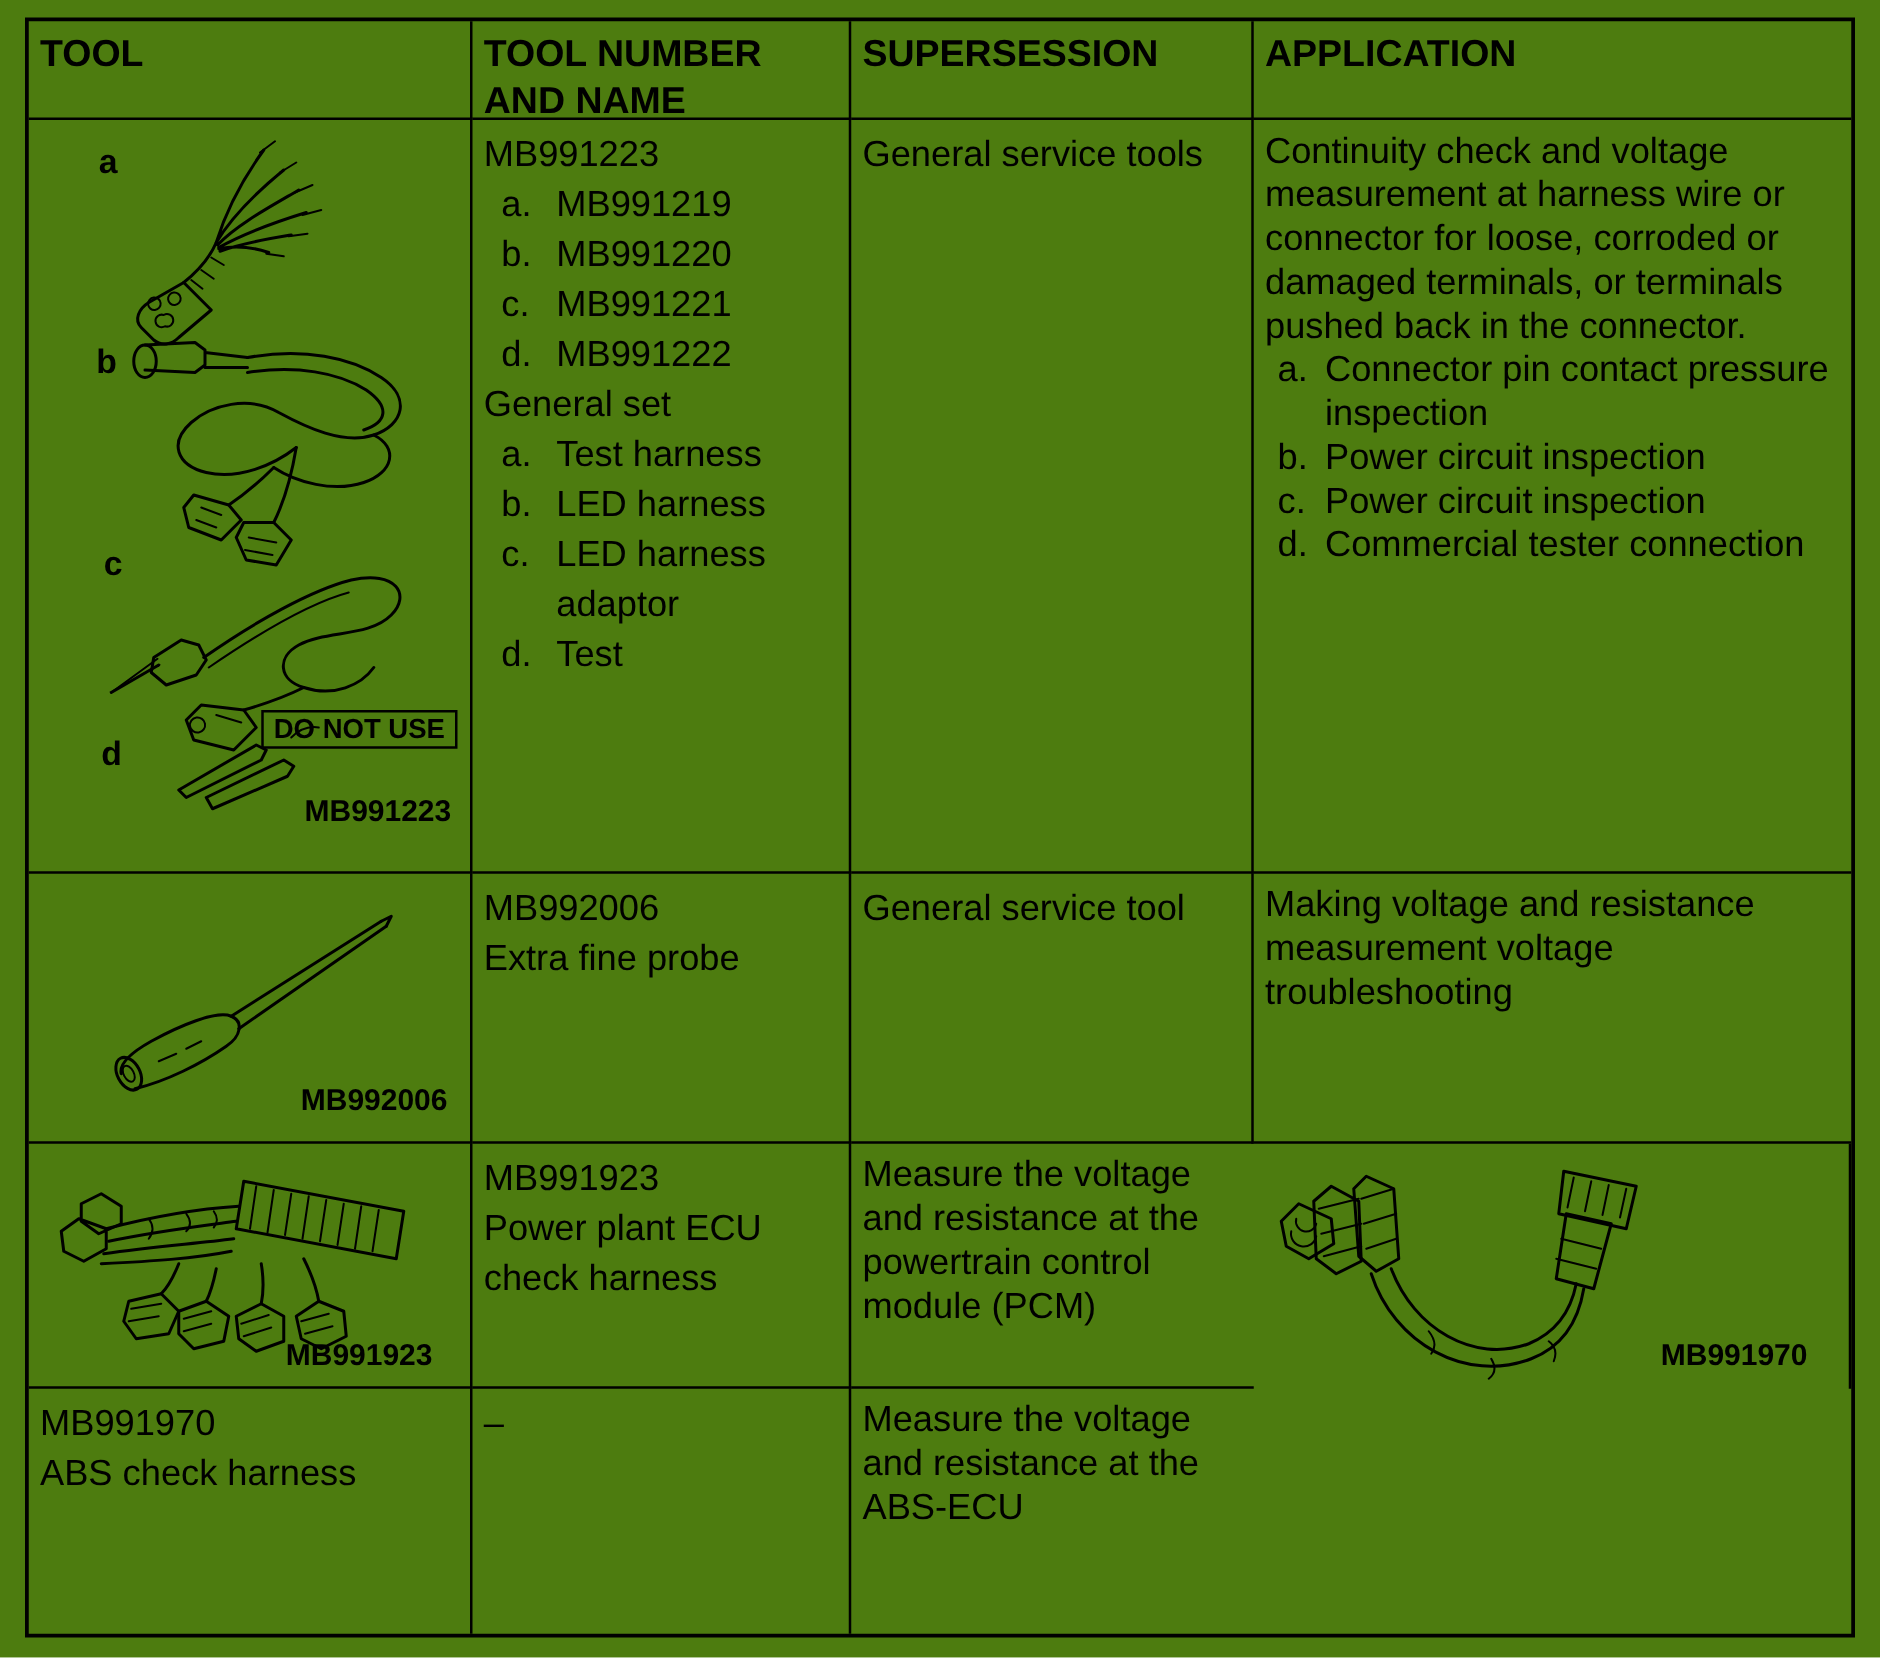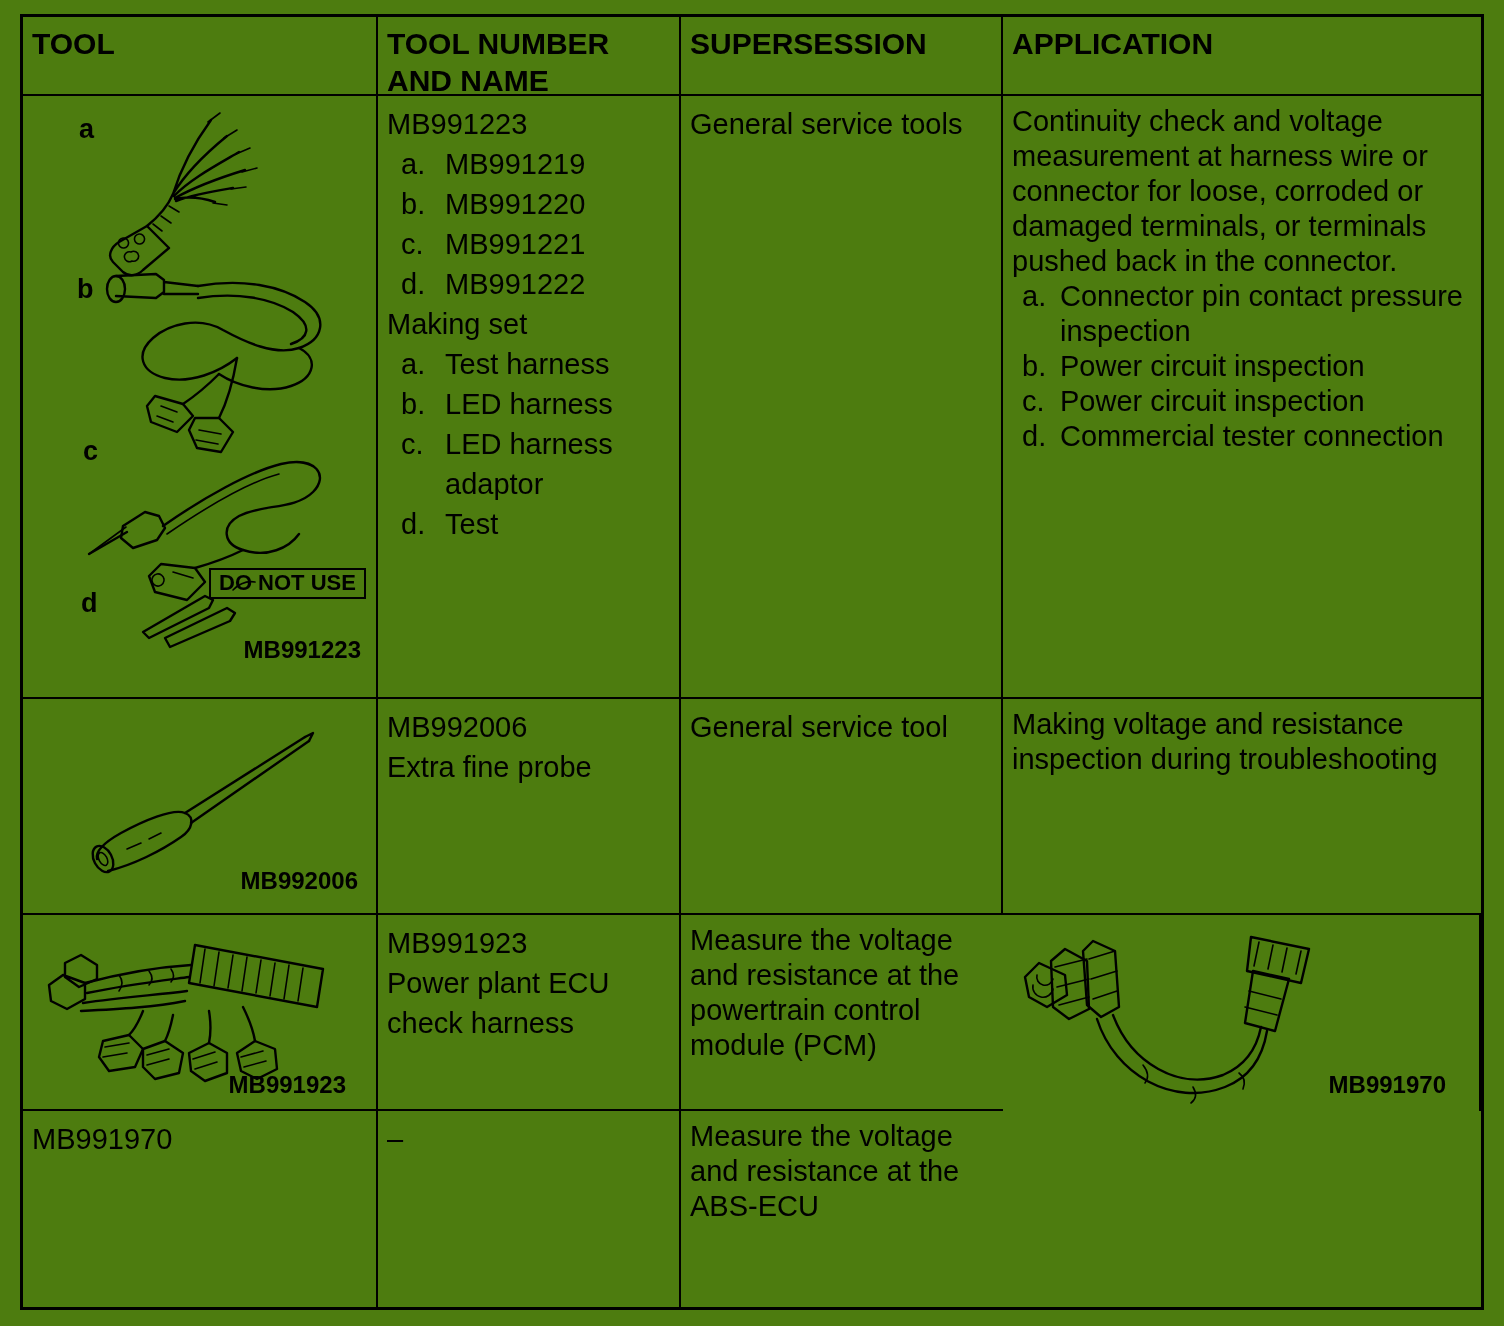--- a/index.html
+++ b/index.html
@@ -110,21 +110,21 @@
         <span>MB991220</span>
       </div>
       <div class="ln">
         <span class="mk">c.</span>
         <span>MB991221</span>
       </div>
       <div class="ln">
         <span class="mk">d.</span>
         <span>MB991222</span>
       </div>
-      <div>Making set</div>
+      <div>General set</div>
       <div class="ln">
         <span class="mk">a.</span>
         <span>Test harness</span>
       </div>
       <div class="ln">
         <span class="mk">b.</span>
         <span>LED harness</span>
       </div>
       <div class="ln">
         <span class="mk">c.</span>
@@ -177,21 +177,21 @@
     <div class="cell txt">
       <div>MB992006</div>
       <div>Extra fine probe</div>
     </div>
 
     <div class="cell txt">
       <div>General service tool</div>
     </div>
 
     <div class="cell app last-col">
-      <div>Making voltage and resistance inspection during troubleshooting</div>
+      <div>Making voltage and resistance measurement voltage troubleshooting</div>
     </div>
 
     <div class="cell">
       <svg class="art" width="352" height="194" viewBox="0 0 352 194">
         <g>
           <path class="stroke" d="M172 30 L300 54 L294 92 L166 68 Z"></path>
           <path class="thin" d="M182 34 l-5 34 M196 37 l-5 34 M210 40 l-5 33 M224 42 l-5 34 M238 45 l-5 33 M252 48 l-5 33 M266 50 l-5 34 M280 53 l-5 33"></path>
           <path class="stroke" d="M40 60 l-14 10 2 16 16 8 18 -10 0 -16 z M58 40 l-16 8 0 14 14 10 18 -8 0 -14 z"></path>
           <path class="stroke" d="M62 68 C100 58 136 52 168 50 M64 78 C102 70 136 66 166 62 M60 88 C100 82 134 80 164 76 M58 96 C98 94 132 92 162 86"></path>
           <path class="thin" d="M96 60 q6 8 0 16 M126 56 q6 8 0 14 M148 54 q5 7 0 13"></path>
@@ -235,20 +235,21 @@
           <path class="stroke" d="M110 100 C128 148 176 176 220 160 C244 150 254 132 258 112"></path>
           <path class="stroke" d="M94 104 C112 160 170 192 222 172 C248 162 260 140 264 116"></path>
           <path class="thin" d="M140 150 q8 10 2 18 M190 172 q6 10 -2 16 M236 158 q8 6 4 16"></path>
         </g>
       </svg>
       <span class="figcap" style="right:33px; top:156px;">MB991970</span>
     </div>
 
     <div class="cell txt last-row">
       <div>MB991970</div>
+      <div>ABS check harness</div>
     </div>
 
     <div class="cell txt last-row">
       <div>–</div>
     </div>
 
     <div class="cell app last-col last-row">
       <div>Measure the voltage and resistance at the ABS-ECU</div>
     </div>
 

